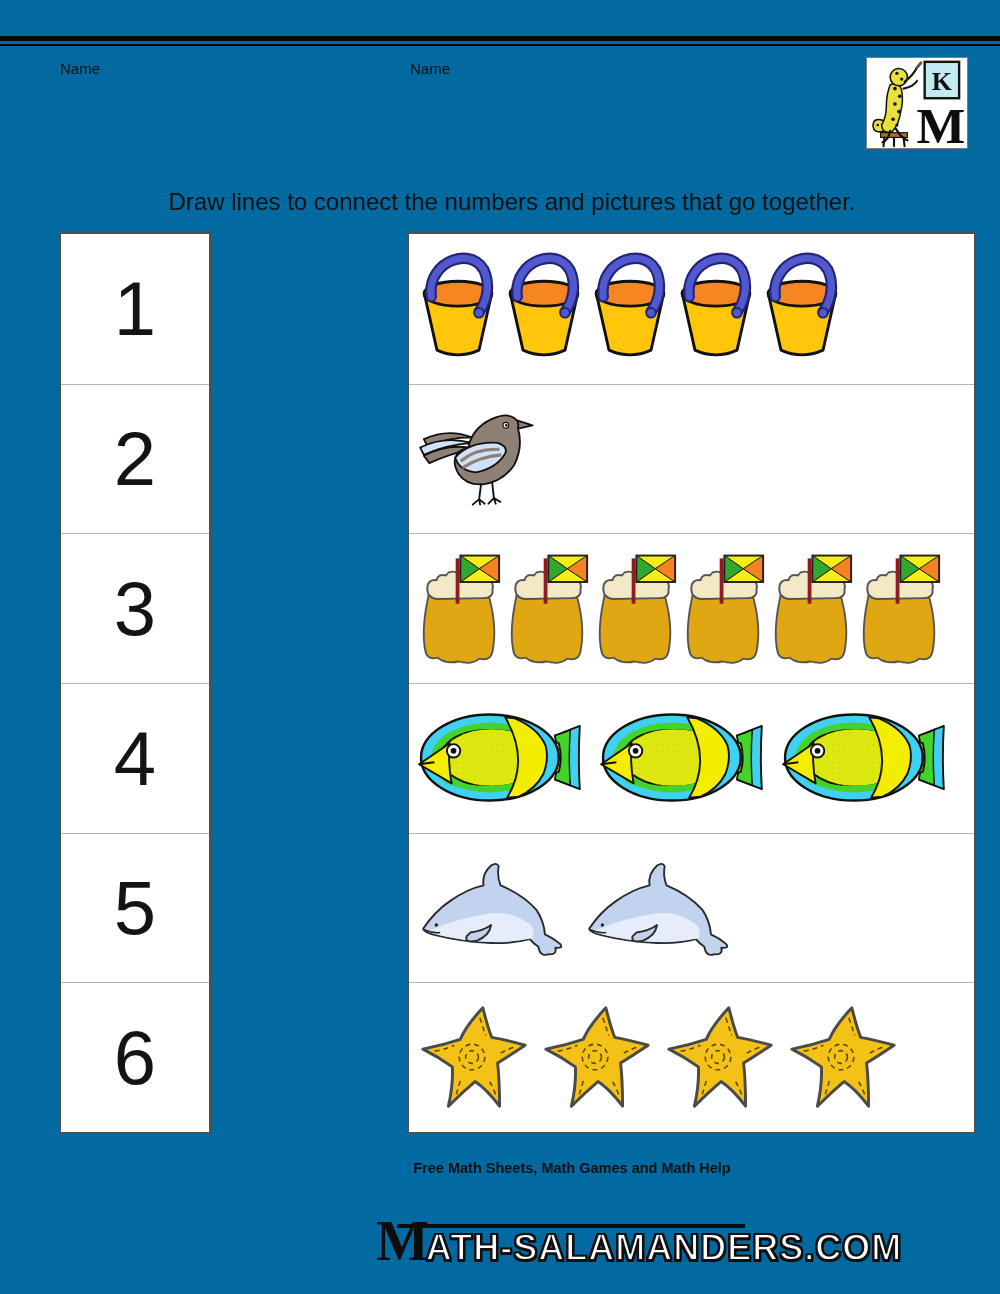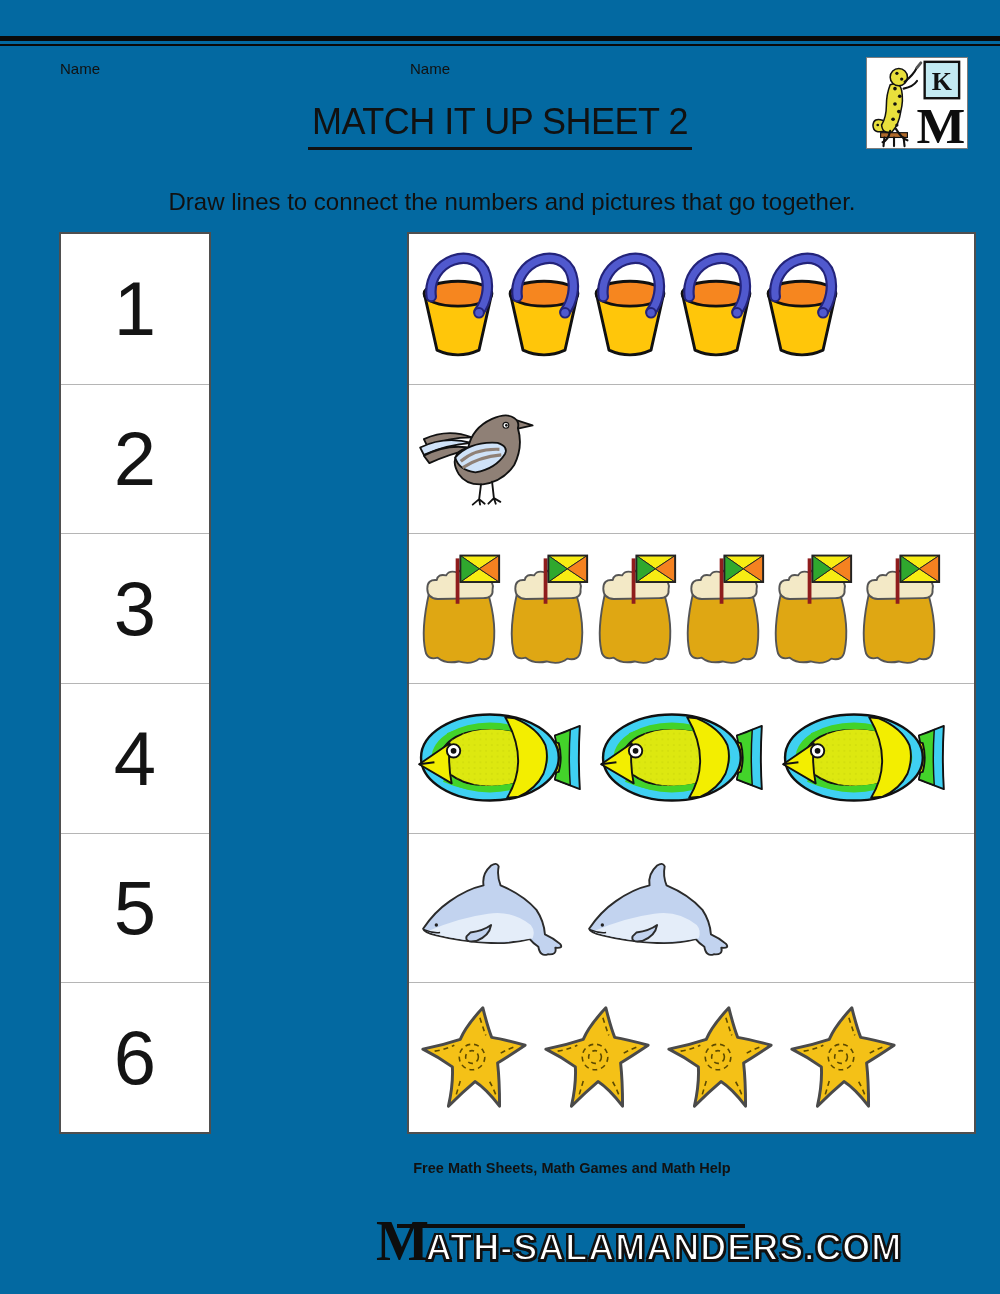--- a/index.html
+++ b/index.html
@@ -178,21 +178,20 @@
     <svg viewBox="0 0 100 94">
       <g>
         <use href="#sym-salamander" x="0" y="0" width="60" height="94"></use>
       </g>
       <rect x="58" y="4" width="36" height="38" style="fill:var(--k_tile_cyan)" stroke="#111" stroke-width="2.5"></rect>
       <text x="76" y="33" text-anchor="middle" class="logo-k">K</text>
       <text x="75" y="89" text-anchor="middle" class="logo-m">M</text>
     </svg>
   </div>
 
-  <h1 class="abs title" style="margin:0;font-weight:normal"><span>MATCH IT UP SHEET 2</span></h1>
 
   <p class="abs instruction" style="margin:12px">Draw lines to connect the numbers and pictures that go together.</p>
 
   <div class="abs col numbers-col" id="numbers-col">
       <div class="cell num-cell">
         <span>1</span>
       </div>
       <div class="cell num-cell">
         <span>2</span>
       </div>

